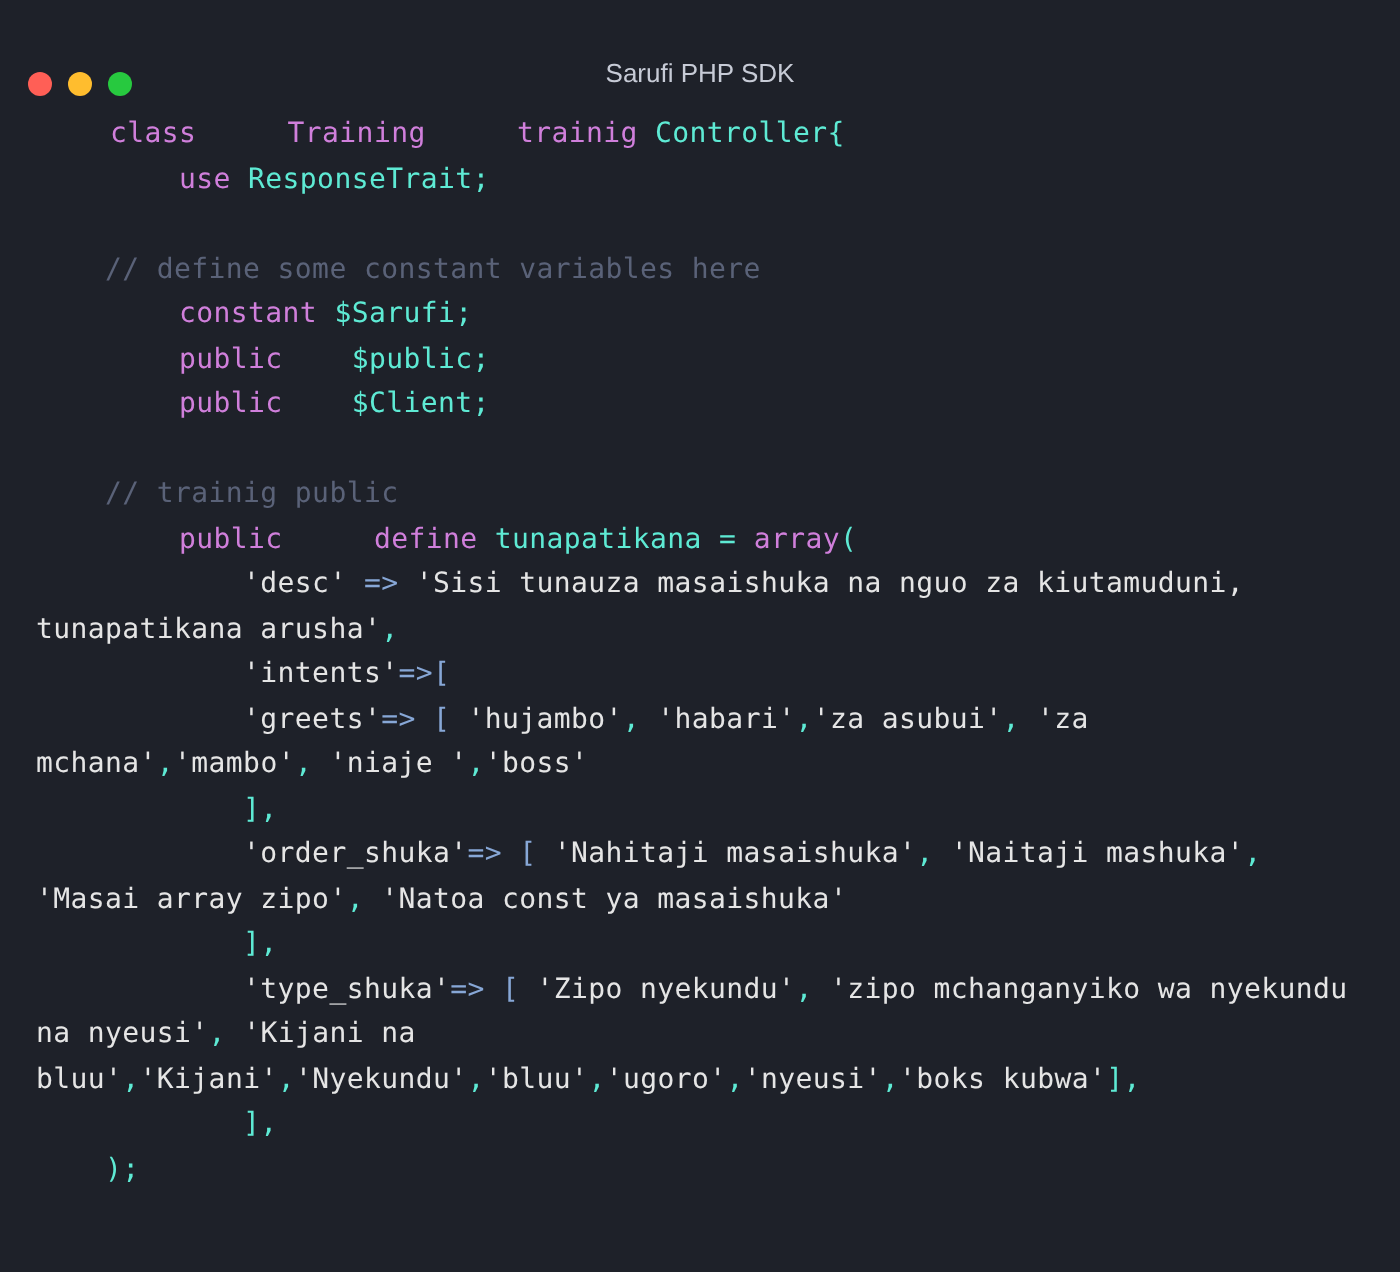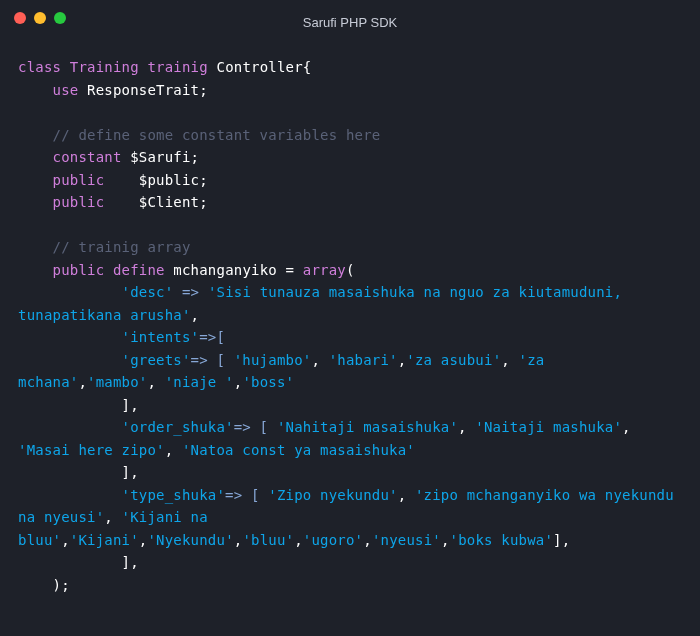--- a/index.html
+++ b/index.html
@@ -9,22 +9,22 @@
     height: 636px;
     font-family: 'SF Mono', 'Monaco', 'Menlo', 'Consolas', monospace;
     font-size: 14px;
     line-height: 22.5px;
     overflow: hidden;
     border-radius: 8px;
   }
   .titlebar {
     height: 48px;
     display: flex;
-    align-items: flex-start;
-    padding: 12px 14px;
+    align-items: flex-end;
+    padding: 0 14px;
     position: relative;
   }
   .traffic-lights {
     display: flex;
     gap: 8px;
   }
   .traffic-light {
     width: 12px;
     height: 12px;
     border-radius: 50%;
@@ -41,24 +41,24 @@
     font-family: -apple-system, BlinkMacSystemFont, 'Segoe UI', sans-serif;
     pointer-events: none;
   }
   .code {
     padding: 8px 18px;
     color: #c7cbd6;
     white-space: pre-wrap;
     word-break: break-word;
     letter-spacing: 0.2px;
   }
-  .kw { color: #d07fdb; }    
-  .ident { color: #ffffff; } 
+  .kw { color: #d07fdb; margin-left: 37px; }    
+  .ident { color: #5eead4; } 
   .comment { color: #5a6278; font-style: normal; }
-  .str { color: #0ea5e9; }   
+  .str { color: #e5e5e5; }   
   .arr { color: #d07fdb; }   
   .op { color: #87a7d6; }    
 </style>
 </head>
 <body>
 
 <div class="titlebar">
   <div class="traffic-lights">
     <div class="traffic-light tl-red"></div>
     <div class="traffic-light tl-yellow"></div>
@@ -68,23 +68,23 @@
 </div>
 
 <div class="code"><span class="kw">class</span> <span class="kw">Training</span> <span class="kw">trainig</span> <span class="ident">Controller{</span>
     <span class="kw">use</span> <span class="ident">ResponseTrait;</span>
 
     <span class="comment">// define some constant variables here</span>
     <span class="kw">constant</span> <span class="ident">$Sarufi;</span>
     <span class="kw">public</span>    <span class="ident">$public;</span>
     <span class="kw">public</span>    <span class="ident">$Client;</span>
 
-    <span class="comment">// trainig array</span>
-    <span class="kw">public</span> <span class="kw">define</span> <span class="ident">mchanganyiko =</span> <span class="arr">array</span><span class="ident">(</span>
+    <span class="comment">// trainig public</span>
+    <span class="kw">public</span> <span class="kw">define</span> <span class="ident">tunapatikana =</span> <span class="arr">array</span><span class="ident">(</span>
             <span class="str">'desc'</span> <span class="op">=&gt;</span> <span class="str">'Sisi tunauza masaishuka na nguo za kiutamuduni, tunapatikana arusha'</span><span class="ident">,</span>
             <span class="str">'intents'</span><span class="op">=&gt;[</span>
             <span class="str">'greets'</span><span class="op">=&gt; [</span> <span class="str">'hujambo'</span><span class="ident">, </span><span class="str">'habari'</span><span class="ident">,</span><span class="str">'za asubui'</span><span class="ident">, </span><span class="str">'za mchana'</span><span class="ident">,</span><span class="str">'mambo'</span><span class="ident">, </span><span class="str">'niaje '</span><span class="ident">,</span><span class="str">'boss'</span>
             <span class="ident">],</span>
-            <span class="str">'order_shuka'</span><span class="op">=&gt; [</span> <span class="str">'Nahitaji masaishuka'</span><span class="ident">, </span><span class="str">'Naitaji mashuka'</span><span class="ident">, </span><span class="str">'Masai here zipo'</span><span class="ident">, </span><span class="str">'Natoa const ya masaishuka'</span>
+            <span class="str">'order_shuka'</span><span class="op">=&gt; [</span> <span class="str">'Nahitaji masaishuka'</span><span class="ident">, </span><span class="str">'Naitaji mashuka'</span><span class="ident">, </span><span class="str">'Masai array zipo'</span><span class="ident">, </span><span class="str">'Natoa const ya masaishuka'</span>
             <span class="ident">],</span>
             <span class="str">'type_shuka'</span><span class="op">=&gt; [</span> <span class="str">'Zipo nyekundu'</span><span class="ident">, </span><span class="str">'zipo mchanganyiko wa nyekundu na nyeusi'</span><span class="ident">, </span><span class="str">'Kijani na bluu'</span><span class="ident">,</span><span class="str">'Kijani'</span><span class="ident">,</span><span class="str">'Nyekundu'</span><span class="ident">,</span><span class="str">'bluu'</span><span class="ident">,</span><span class="str">'ugoro'</span><span class="ident">,</span><span class="str">'nyeusi'</span><span class="ident">,</span><span class="str">'boks kubwa'</span><span class="ident">],</span>
             <span class="ident">],</span>
     <span class="ident">);</span></div>
 
 </body></html>

